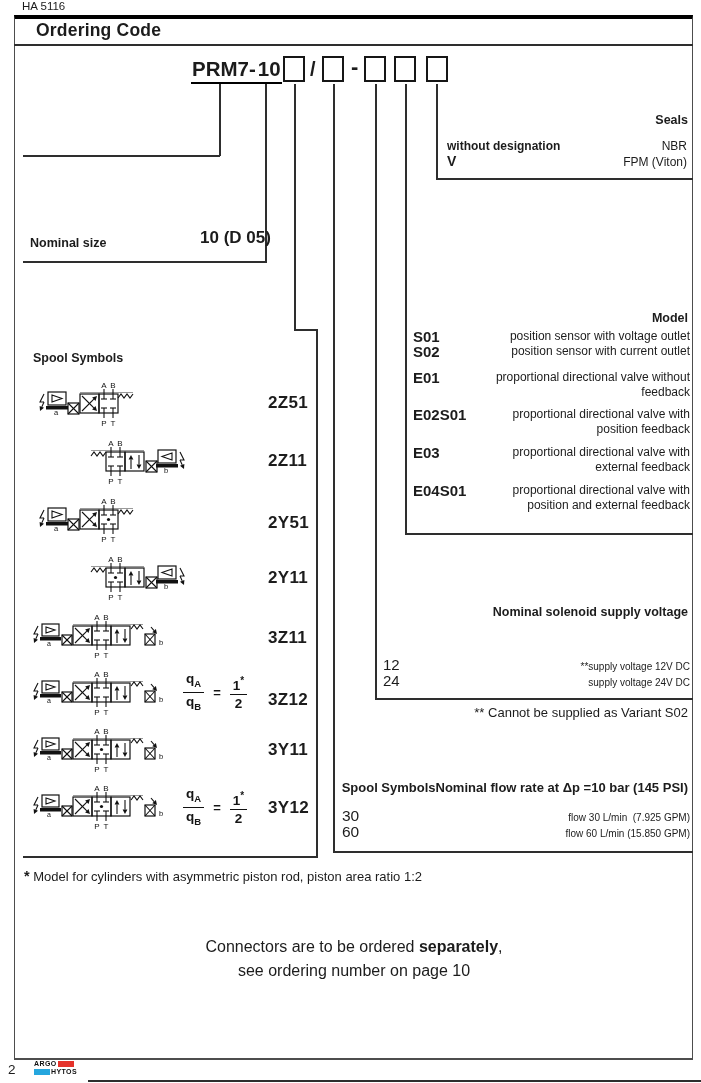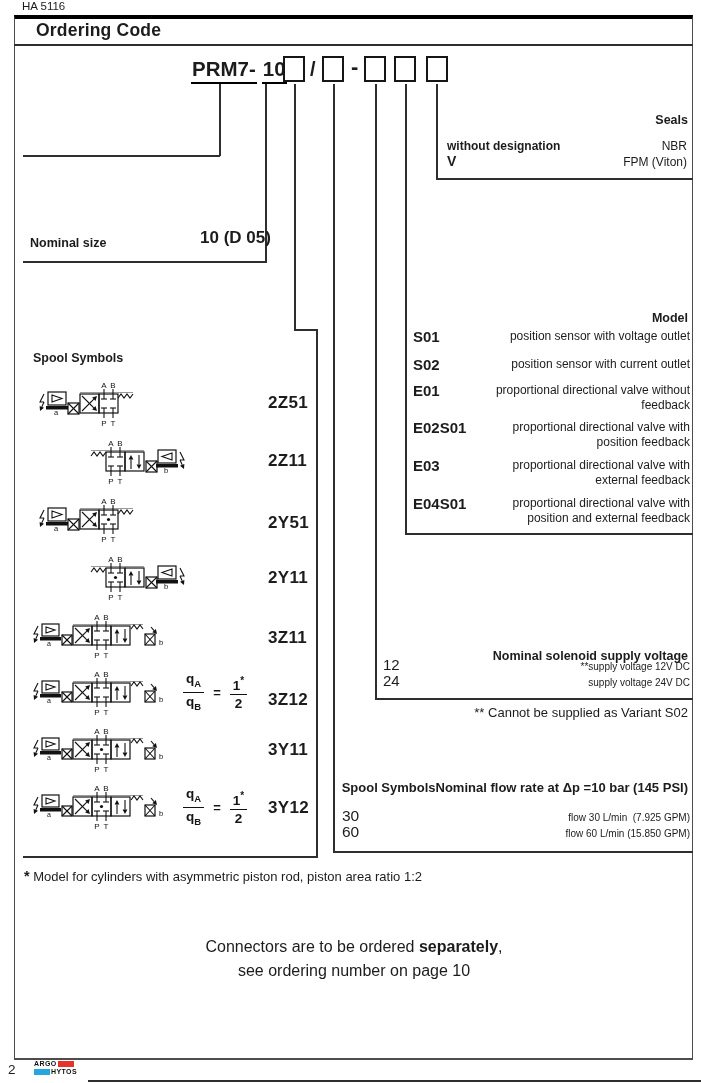--- a/index.html
+++ b/index.html
@@ -5,21 +5,21 @@
   html,body{margin:0;padding:0;background:#fff;}
   #page{position:relative;width:701px;height:1083px;background:#fff;overflow:hidden;
         font-family:"Liberation Sans","DejaVu Sans",sans-serif;color:#1c1c1c;}
   .abs{position:absolute;}
   .b{font-weight:bold;}
   .line{position:absolute;background:#2e2e2e;}
   .frame{position:absolute;left:14px;top:15px;width:679px;height:1045px;box-sizing:border-box;
          border-top:4px solid #000;border-left:1.5px solid #4d4d4d;border-right:1.5px solid #4d4d4d;border-bottom:2px solid #4d4d4d;}
   .title{font-size:17.5px;font-weight:bold;letter-spacing:.2px;}
   .doc-code{font-size:11.5px;}
-  .code-row{display:flex;align-items:flex-start;gap:5px;font-size:20.5px;font-weight:bold;}
+  .code-row{display:flex;align-items:flex-start;font-size:20.5px;font-weight:bold;}
   .code-row .useg{border-bottom:2.5px solid #000;padding:0 1px 1px 1px;}
   .code-box{position:absolute;width:22px;height:26px;box-sizing:border-box;border:2px solid #161616;background:#fff;}
   .sep{position:absolute;font-weight:bold;}
   .lbl{font-weight:bold;font-size:12.5px;line-height:16.5px;}
   .sec-head{position:absolute;right:13px;font-weight:bold;font-size:12.5px;white-space:nowrap;}
   .krow{display:flex;justify-content:space-between;align-items:baseline;font-size:12px;line-height:14px;gap:12px;}
   .krow .k{font-weight:bold;}
   .krow .v{text-align:right;}
   .mrow{display:flex;justify-content:space-between;align-items:flex-start;}
   .mrow .mcode{font-weight:bold;font-size:15px;line-height:15px;}
@@ -101,21 +101,21 @@
       <span class="v">FPM (Viton)</span>
     </div>
   </div>
 
   <div class="sec-head" style="top:311px">Model</div>
   <div class="abs" style="left:413px;top:329px;width:277px">
     <div class="mrow">
       <span class="mcode">S01</span>
       <span class="mdesc">position sensor with voltage outlet</span>
     </div>
-    <div class="mrow" style="margin-top:13px">
+    <div class="mrow" style="">
       <span class="mcode">S02</span>
       <span class="mdesc">position sensor with current outlet</span>
     </div>
     <div class="mrow" style="margin-top:11px">
       <span class="mcode">E01</span>
       <span class="mdesc">proportional directional valve without
 feedback</span>
     </div>
     <div class="mrow" style="margin-top:8px">
       <span class="mcode">E02S01</span>
@@ -127,21 +127,21 @@
       <span class="mdesc">proportional directional valve with
 external feedback</span>
     </div>
     <div class="mrow" style="margin-top:9px">
       <span class="mcode">E04S01</span>
       <span class="mdesc">proportional directional valve with
 position and external feedback</span>
     </div>
   </div>
 
-  <div class="sec-head" style="top:649px">Nominal solenoid supply voltage</div>
+  <div class="sec-head" style="top:605px">Nominal solenoid supply voltage</div>
   <div class="abs" style="left:383px;top:657px;width:307px">
     <div class="vrow">
       <span class="vcode">12</span>
       <span class="vval">**supply voltage 12V DC</span>
     </div>
     <div class="vrow">
       <span class="vcode">24</span>
       <span class="vval">supply voltage 24V DC</span>
     </div>
   </div>

